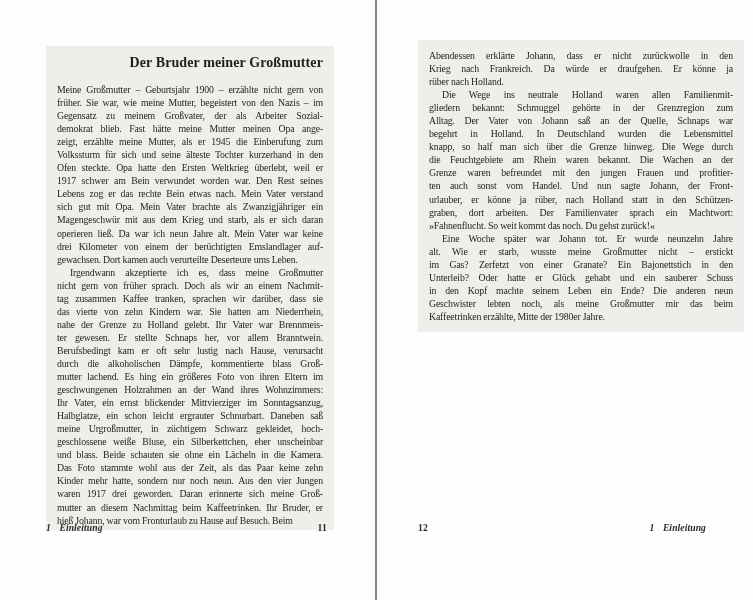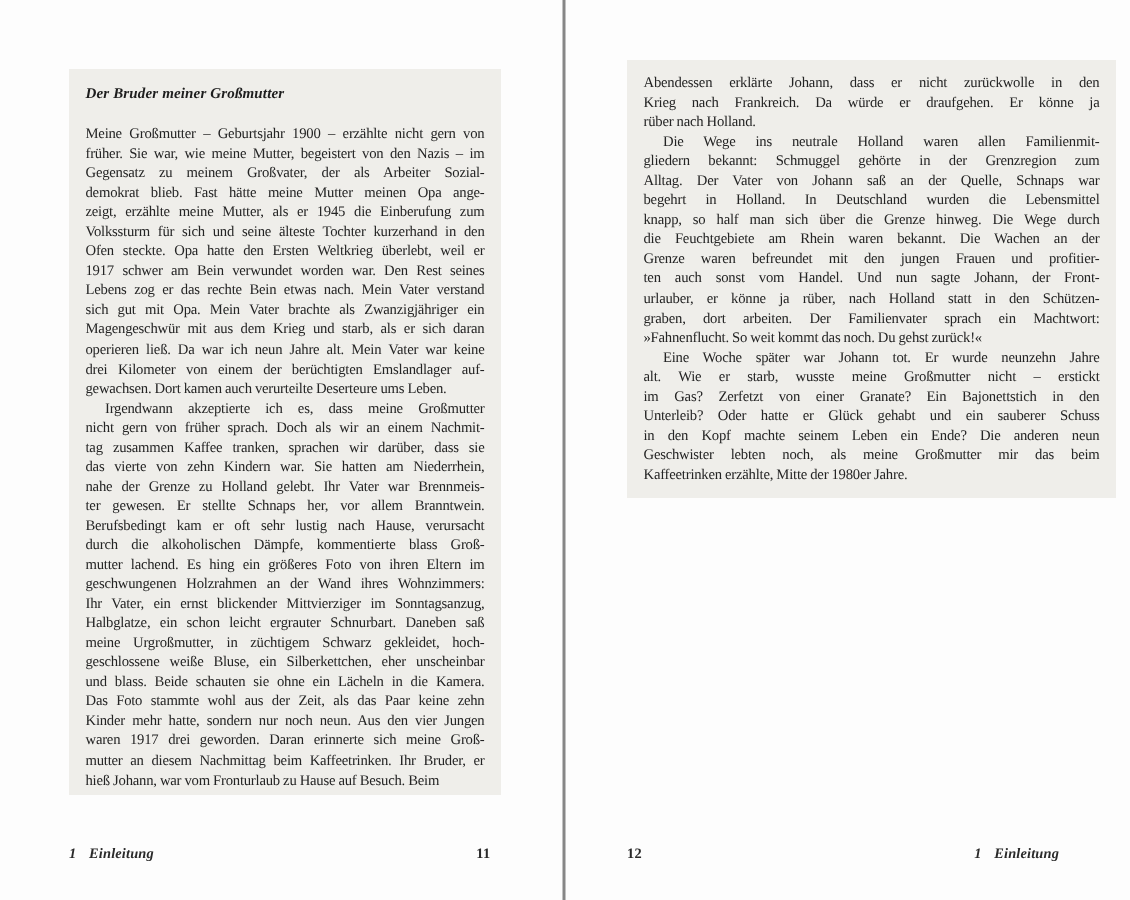--- a/index.html
+++ b/index.html
@@ -21,38 +21,39 @@
     position: absolute;
     background: #efeeea;
     box-sizing: border-box;
     color: #242424;
   }
   .paper.left  { left: 46px;  top: 46px; width: 288px; height: 484px; padding: 10px 11px 8px; }
   .paper.right { left: 418px; top: 40px; width: 326px; height: 292px; padding: 9px 11px 8px; }
 
   .heading {
     margin: 0 0 14px 0;
-    font-size: 10px; line-height: 13px;
-    font-style: italic; font-weight: 700;
+    font-size: 14px; line-height: 13px;
+    font-weight: 700;
     color: #1e1e1e;
     letter-spacing: 0.1px;
+    text-align: right;
   }
 
   .text { font-size: 9.8px; letter-spacing: -0.15px; word-spacing: -0.2px; }
   .tline {
     line-height: 13.05px;
     text-align: justify;
     text-align-last: justify;
     white-space: normal;
   }
   .tline.last { text-align-last: left; }
   .para.indent .tline:first-child { text-indent: 13px; }
 
   .pfoot {
-    position: absolute; top: 564px;
+    position: absolute; top: 522px;
     display: flex; justify-content: space-between; align-items: baseline;
     font-size: 9.6px; color: #2a2a2a; text-align: right;
   }
   .pfoot.left  { left: 46px;  width: 281px; }
   .pfoot.right { left: 418px; width: 288px; }
   .chap { font-style: italic; font-weight: 600; letter-spacing: 0.1px; }
   .chap .title { margin-left: 6px; }
   .pnum { font-weight: 700; letter-spacing: 0.2px; }
 </style>
 </head>

